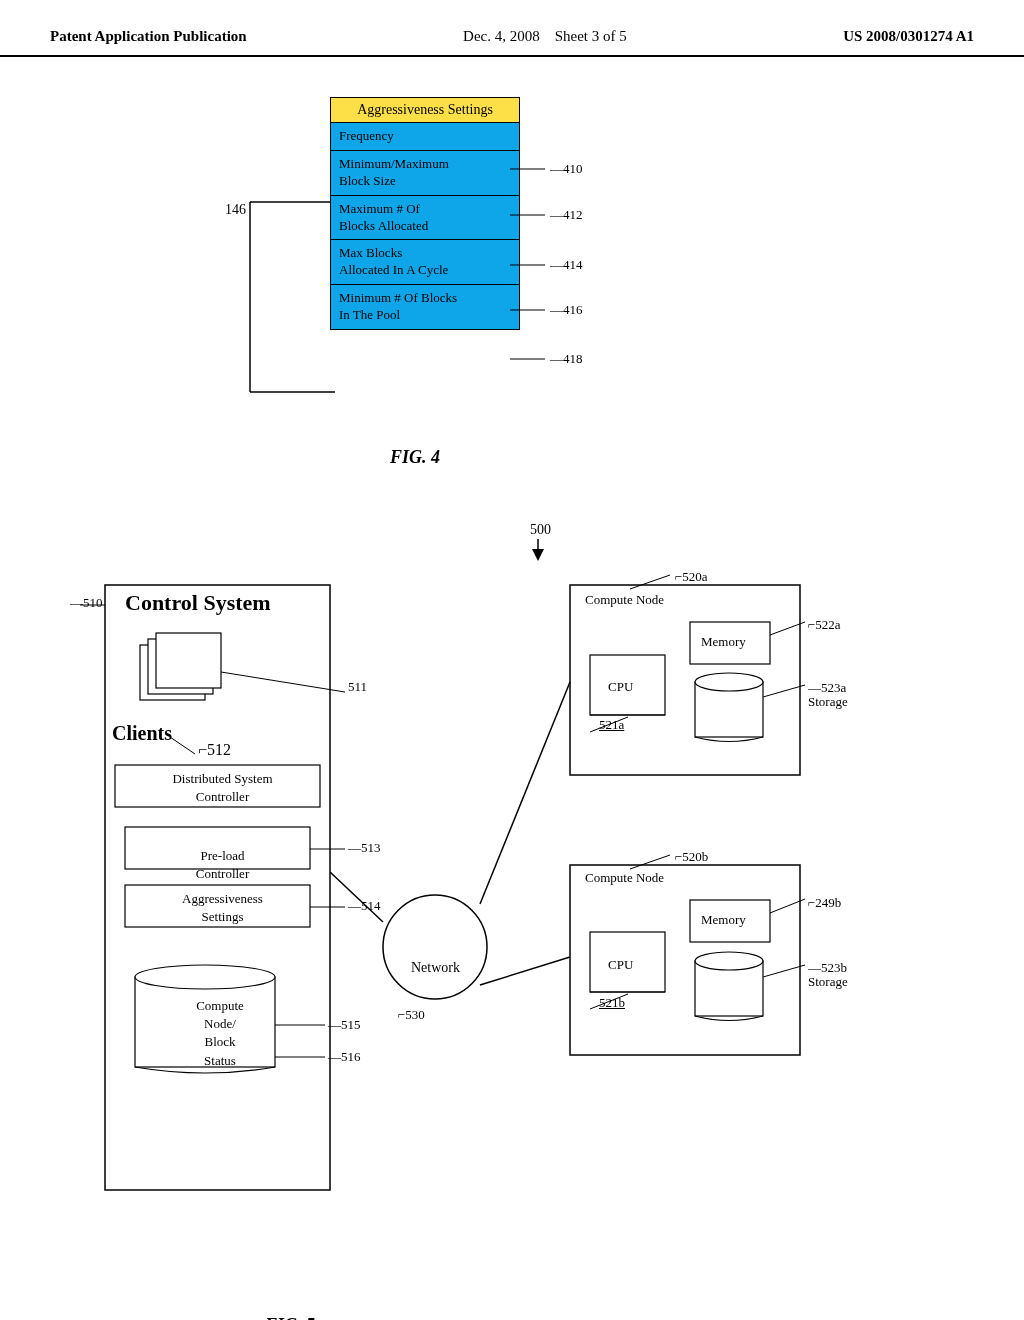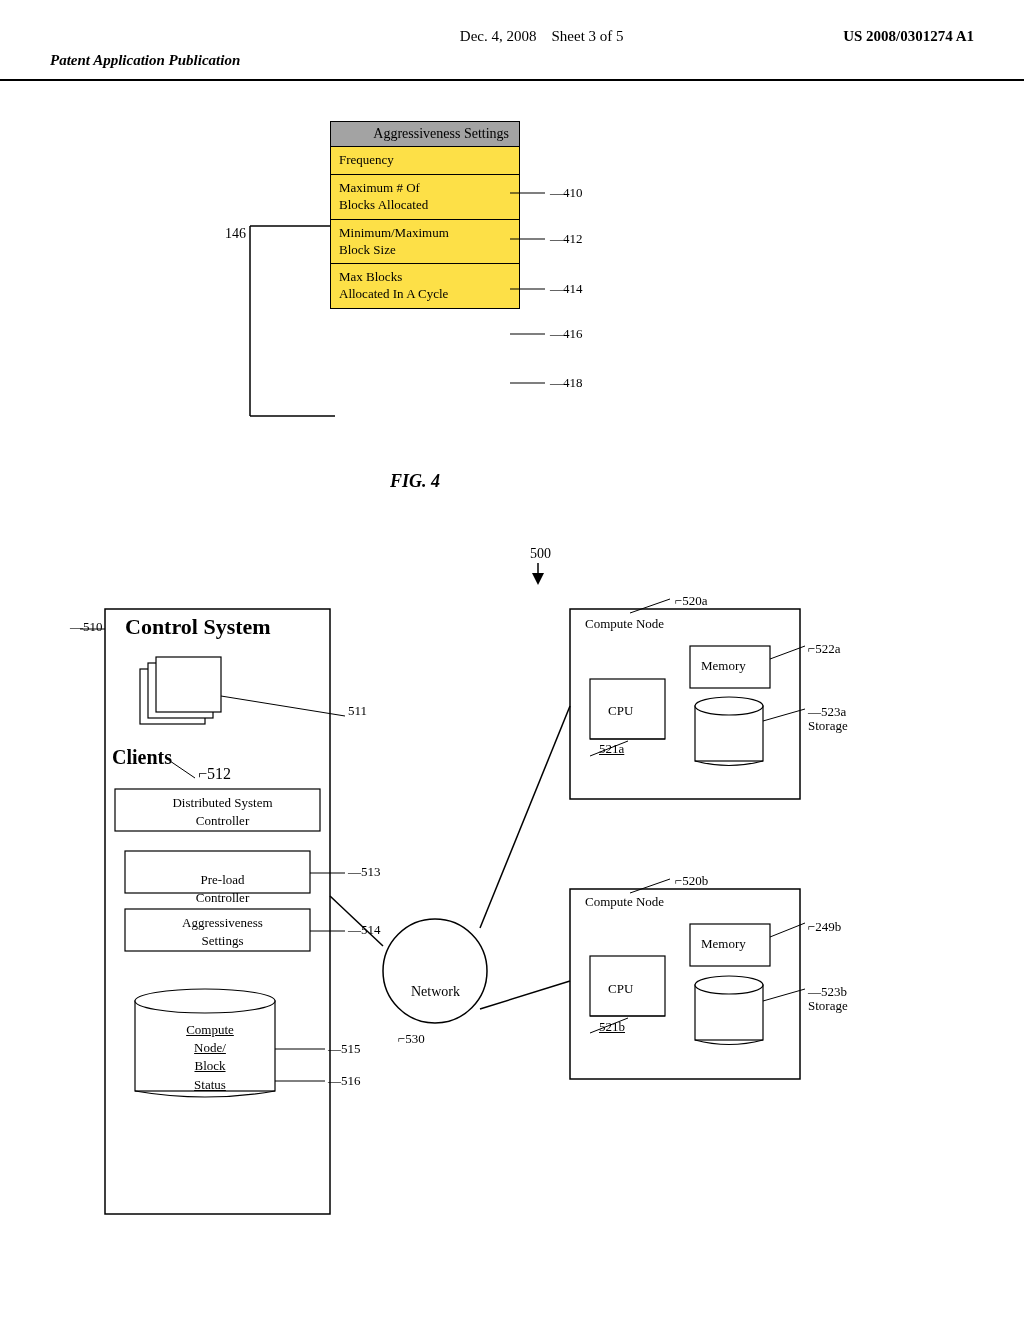--- a/index.html
+++ b/index.html
@@ -15,23 +15,21 @@
     
     .header {
       display: flex;
       justify-content: space-between;
       align-items: flex-start;
       padding: 28px 50px 10px 50px;
       border-bottom: 2px solid #000;
     }
     .header-left {
       font-size: 15px;
-      font-style: italic;
       font-weight: bold;
-      margin-top: 24px;
     }
     .header-center {
       font-size: 15px;
       text-align: center;
     }
     .header-right {
       font-size: 15px;
       font-weight: bold;
     }
 
@@ -52,37 +50,37 @@
     .settings-container {
       position: absolute;
       left: 280px;
       top: 10px;
     }
 
     .settings-title-box {
       border: 1.5px solid #000;
       padding: 4px 10px;
       font-size: 14px;
-      text-align: right;
-      background: #a3a3a3;
+      text-align: center;
+      background: #fde047;
     }
 
     .settings-items {
       border: 1.5px solid #000;
       border-top: none;
       width: 190px;
     }
 
     .settings-item {
       border-bottom: 1.5px solid #000;
       padding: 5px 8px;
       font-size: 13px;
       line-height: 1.3;
       position: relative;
-      background: #fde047;
+      background: #0ea5e9;
     }
     .settings-item:last-child {
       border-bottom: none;
     }
 
     
     .fig4-caption {
       position: absolute;
       left: 340px;
       top: 360px;
@@ -137,31 +135,34 @@
 
     <div class="settings-container">
       <div class="settings-title-box">Aggressiveness Settings</div>
       <div class="settings-items">
 
         <div class="settings-item">
           Frequency
         </div>
 
         <div class="settings-item">
+          Minimum/Maximum<br>Block Size
+        </div>
+
+        <div class="settings-item">
           Maximum # Of<br>Blocks Allocated
         </div>
 
         <div class="settings-item">
-          Minimum/Maximum<br>Block Size
-        </div>
-
-        <div class="settings-item">
           Max Blocks<br>Allocated In A Cycle
         </div>
 
+        <div class="settings-item">
+          Minimum # Of Blocks<br>In The Pool
+        </div>
       </div>
     </div>
 
     <svg style="position:absolute;top:60px;left:460px;width:120px;height:250px;overflow:visible;">
 
       <line x1="0" y1="22" x2="35" y2="22" stroke="#000" stroke-width="1.2"></line>
       <text x="40" y="26" font-size="13" font-family="Times New Roman">—410</text>
 
       <line x1="0" y1="68" x2="35" y2="68" stroke="#000" stroke-width="1.2"></line>
       <text x="40" y="72" font-size="13" font-family="Times New Roman">—412</text>
@@ -289,21 +290,21 @@
     <div style="position:absolute;left:75px;top:253px;font-size:13px;text-align:center;width:195px;line-height:1.4;">Distributed System<br>Controller</div>
 
     <div style="position:absolute;left:85px;top:315px;font-size:13px;text-align:center;width:175px;line-height:1.4;margin-top:15px;">Pre-load<br>Controller</div>
 
     <div style="position:absolute;left:298px;top:323px;font-size:13px;">—513</div>
 
     <div style="position:absolute;left:85px;top:373px;font-size:13px;text-align:center;width:175px;line-height:1.4;">Aggressiveness<br>Settings</div>
 
     <div style="position:absolute;left:298px;top:381px;font-size:13px;">—514</div>
 
-    <div style="position:absolute;left:95px;top:480px;font-size:13px;text-align:center;width:130px;line-height:1.4;text-decoration:underline;">Compute<br>Node/<br>Block<br>Status</div>
+    <div style="position:absolute;left:105px;top:480px;font-size:13px;text-align:center;width:130px;line-height:1.4;">Compute<br>Node/<br>Block<br>Status</div>
 
     <div style="position:absolute;left:278px;top:500px;font-size:13px;">—515</div>
 
     <div style="position:absolute;left:278px;top:532px;font-size:13px;">—516</div>
 
     <div style="position:absolute;left:358px;top:422px;font-size:14px;text-align:center;width:55px;margin-top:21px;">Network</div>
 
     <div style="position:absolute;left:348px;top:490px;font-size:13px;">⌐530</div>
 
     <div style="position:absolute;left:535px;top:75px;font-size:13px;">Compute Node</div>

